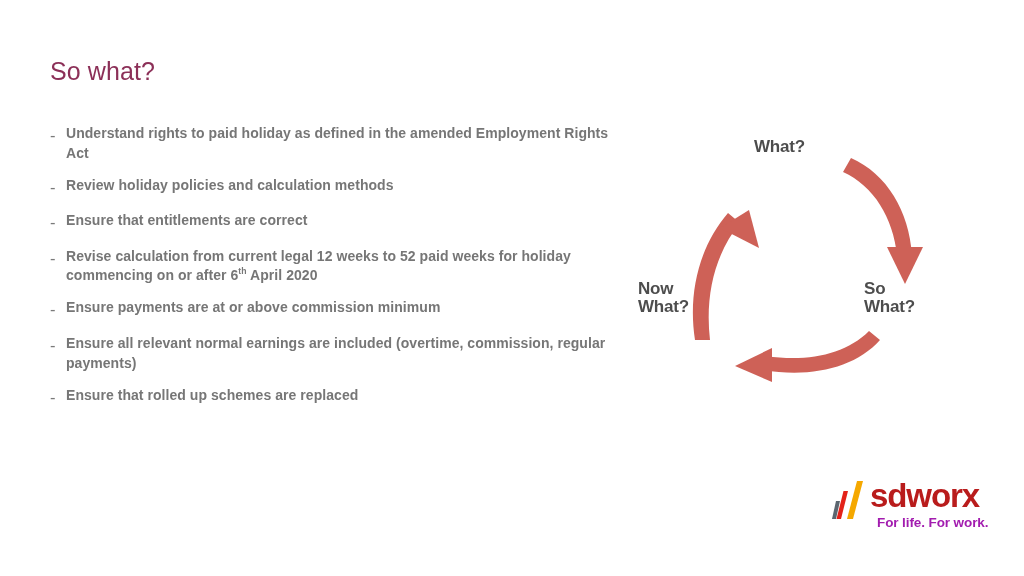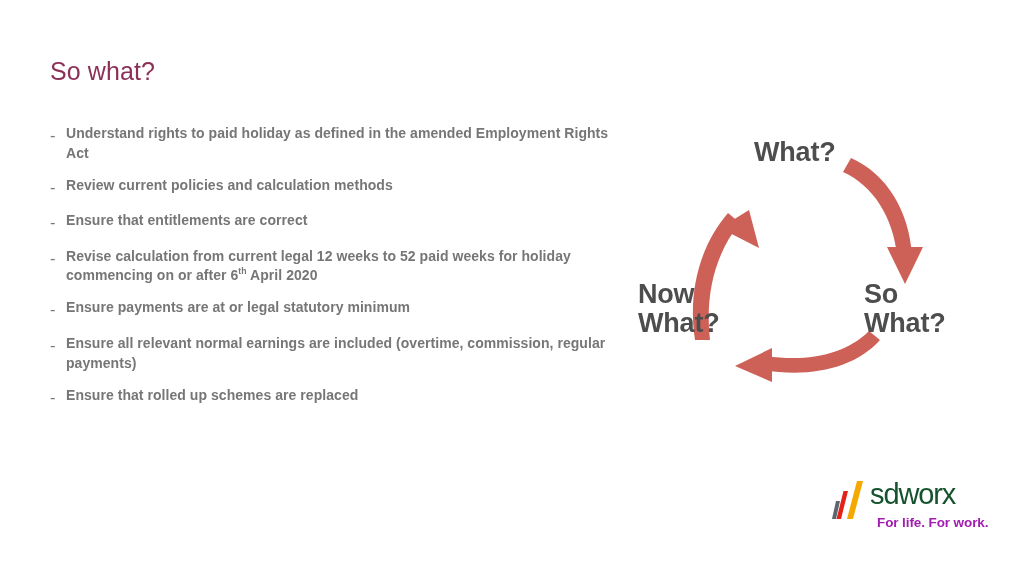--- a/index.html
+++ b/index.html
@@ -80,21 +80,21 @@
     position: absolute;
     left: 0;
     top: 0;
     width: 350px;
     height: 266px;
   }
   .cycle-label {
     position: absolute;
     font-weight: bold;
     color: #4d4d4d;
-    font-size: 27px;
+    font-size: 17px;
     line-height: 1.06;
     letter-spacing: -0.2px;
     white-space: pre-line;
   }
   .cycle-label.top {
     left: 118px;
     top: 10px;
     text-align: center;
   }
   .cycle-label.bottom-right {
@@ -120,23 +120,23 @@
     position: absolute;
     left: 0;
     top: 2px;
     width: 40px;
     height: 38px;
   }
   .logo-wordmark {
     position: absolute;
     left: 38px;
     top: 0px;
-    font-size: 29px;
-    font-weight: normal;
-    color: #14532d;
+    font-size: 33px;
+    font-weight: bold;
+    color: #b91c1c;
     letter-spacing: -1.1px;
     line-height: 1.05;
   }
   .logo-tagline {
     position: absolute;
     left: 45px;
     top: 36px;
     font-size: 13.5px;
     font-weight: bold;
     color: #a21caf;
@@ -153,36 +153,36 @@
 
   <div class="bullets">
 
     <div class="bullet-item">
       <span class="bullet-dash">-</span>
       <span class="bullet-text"><span>Understand rights to paid holiday as defined in the amended Employment Rights Act</span></span>
     </div>
 
     <div class="bullet-item">
       <span class="bullet-dash">-</span>
-      <span class="bullet-text"><span>Review current policies and calculation methods</span></span>
+      <span class="bullet-text"><span>Review holiday policies and calculation methods</span></span>
     </div>
 
     <div class="bullet-item">
       <span class="bullet-dash">-</span>
       <span class="bullet-text"><span>Ensure that entitlements are correct</span></span>
     </div>
 
     <div class="bullet-item">
       <span class="bullet-dash">-</span>
       <span class="bullet-text"><span>Revise calculation from current legal 12 weeks to 52 paid weeks for holiday commencing on or after 6</span><sup>th</sup><span> April 2020</span></span>
     </div>
 
     <div class="bullet-item">
       <span class="bullet-dash">-</span>
-      <span class="bullet-text"><span>Ensure payments are at or legal statutory minimum</span></span>
+      <span class="bullet-text"><span>Ensure payments are at or above commission minimum</span></span>
     </div>
 
     <div class="bullet-item">
       <span class="bullet-dash">-</span>
       <span class="bullet-text"><span>Ensure all relevant normal earnings are included (overtime, commission, regular payments)</span></span>
     </div>
 
     <div class="bullet-item">
       <span class="bullet-dash">-</span>
       <span class="bullet-text"><span>Ensure that rolled up schemes are replaced</span></span>

